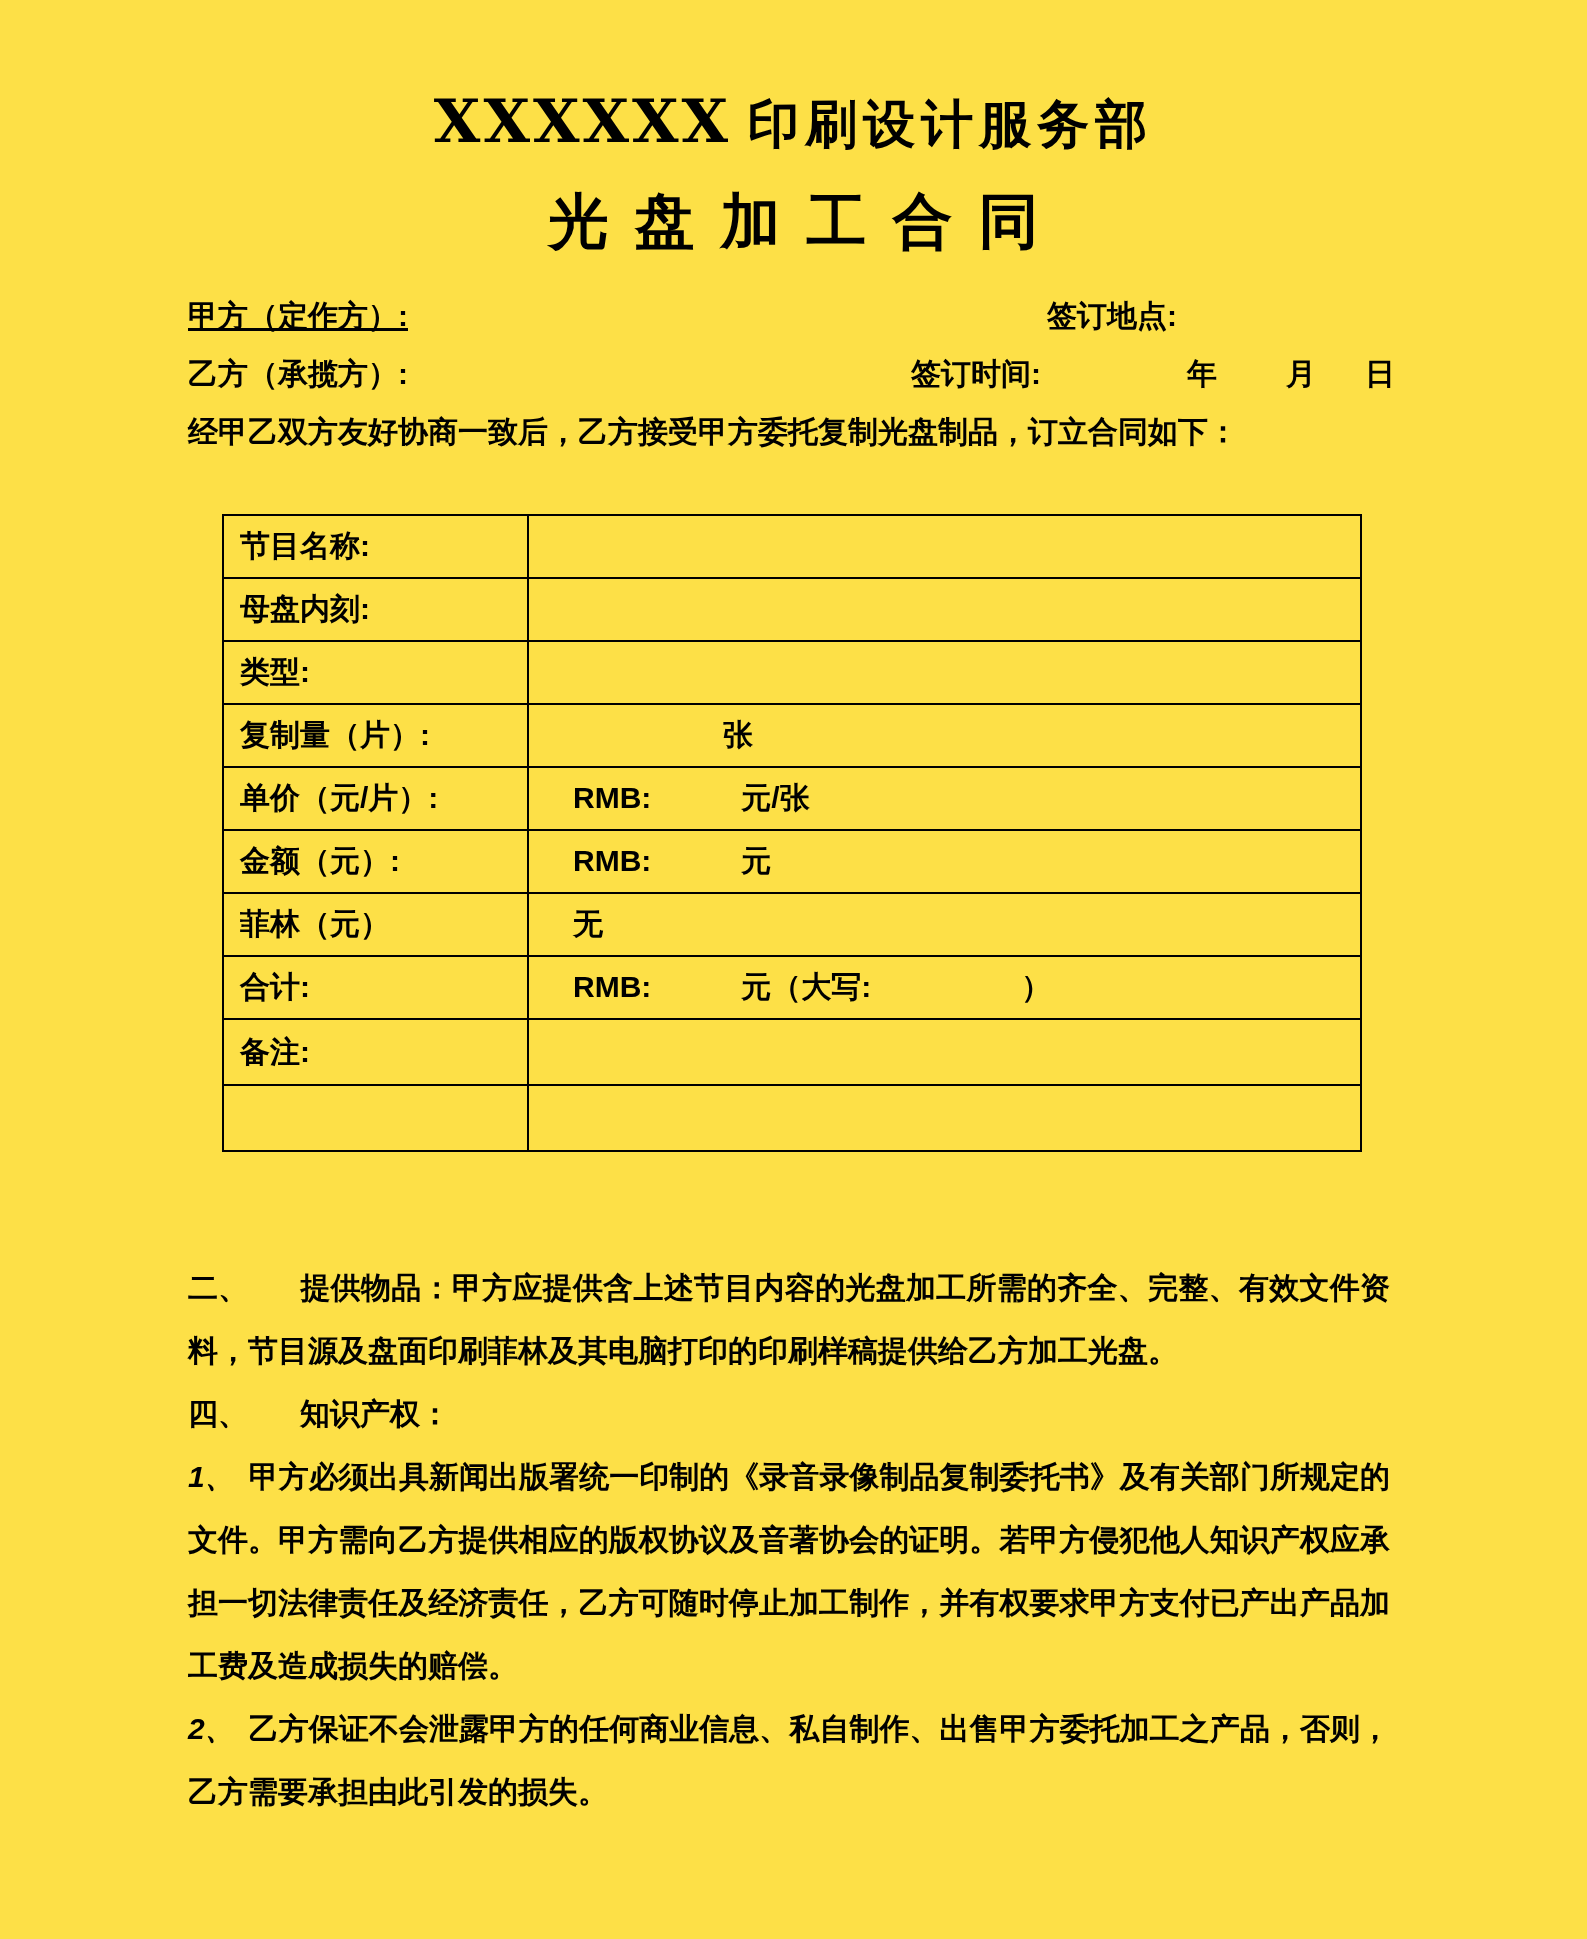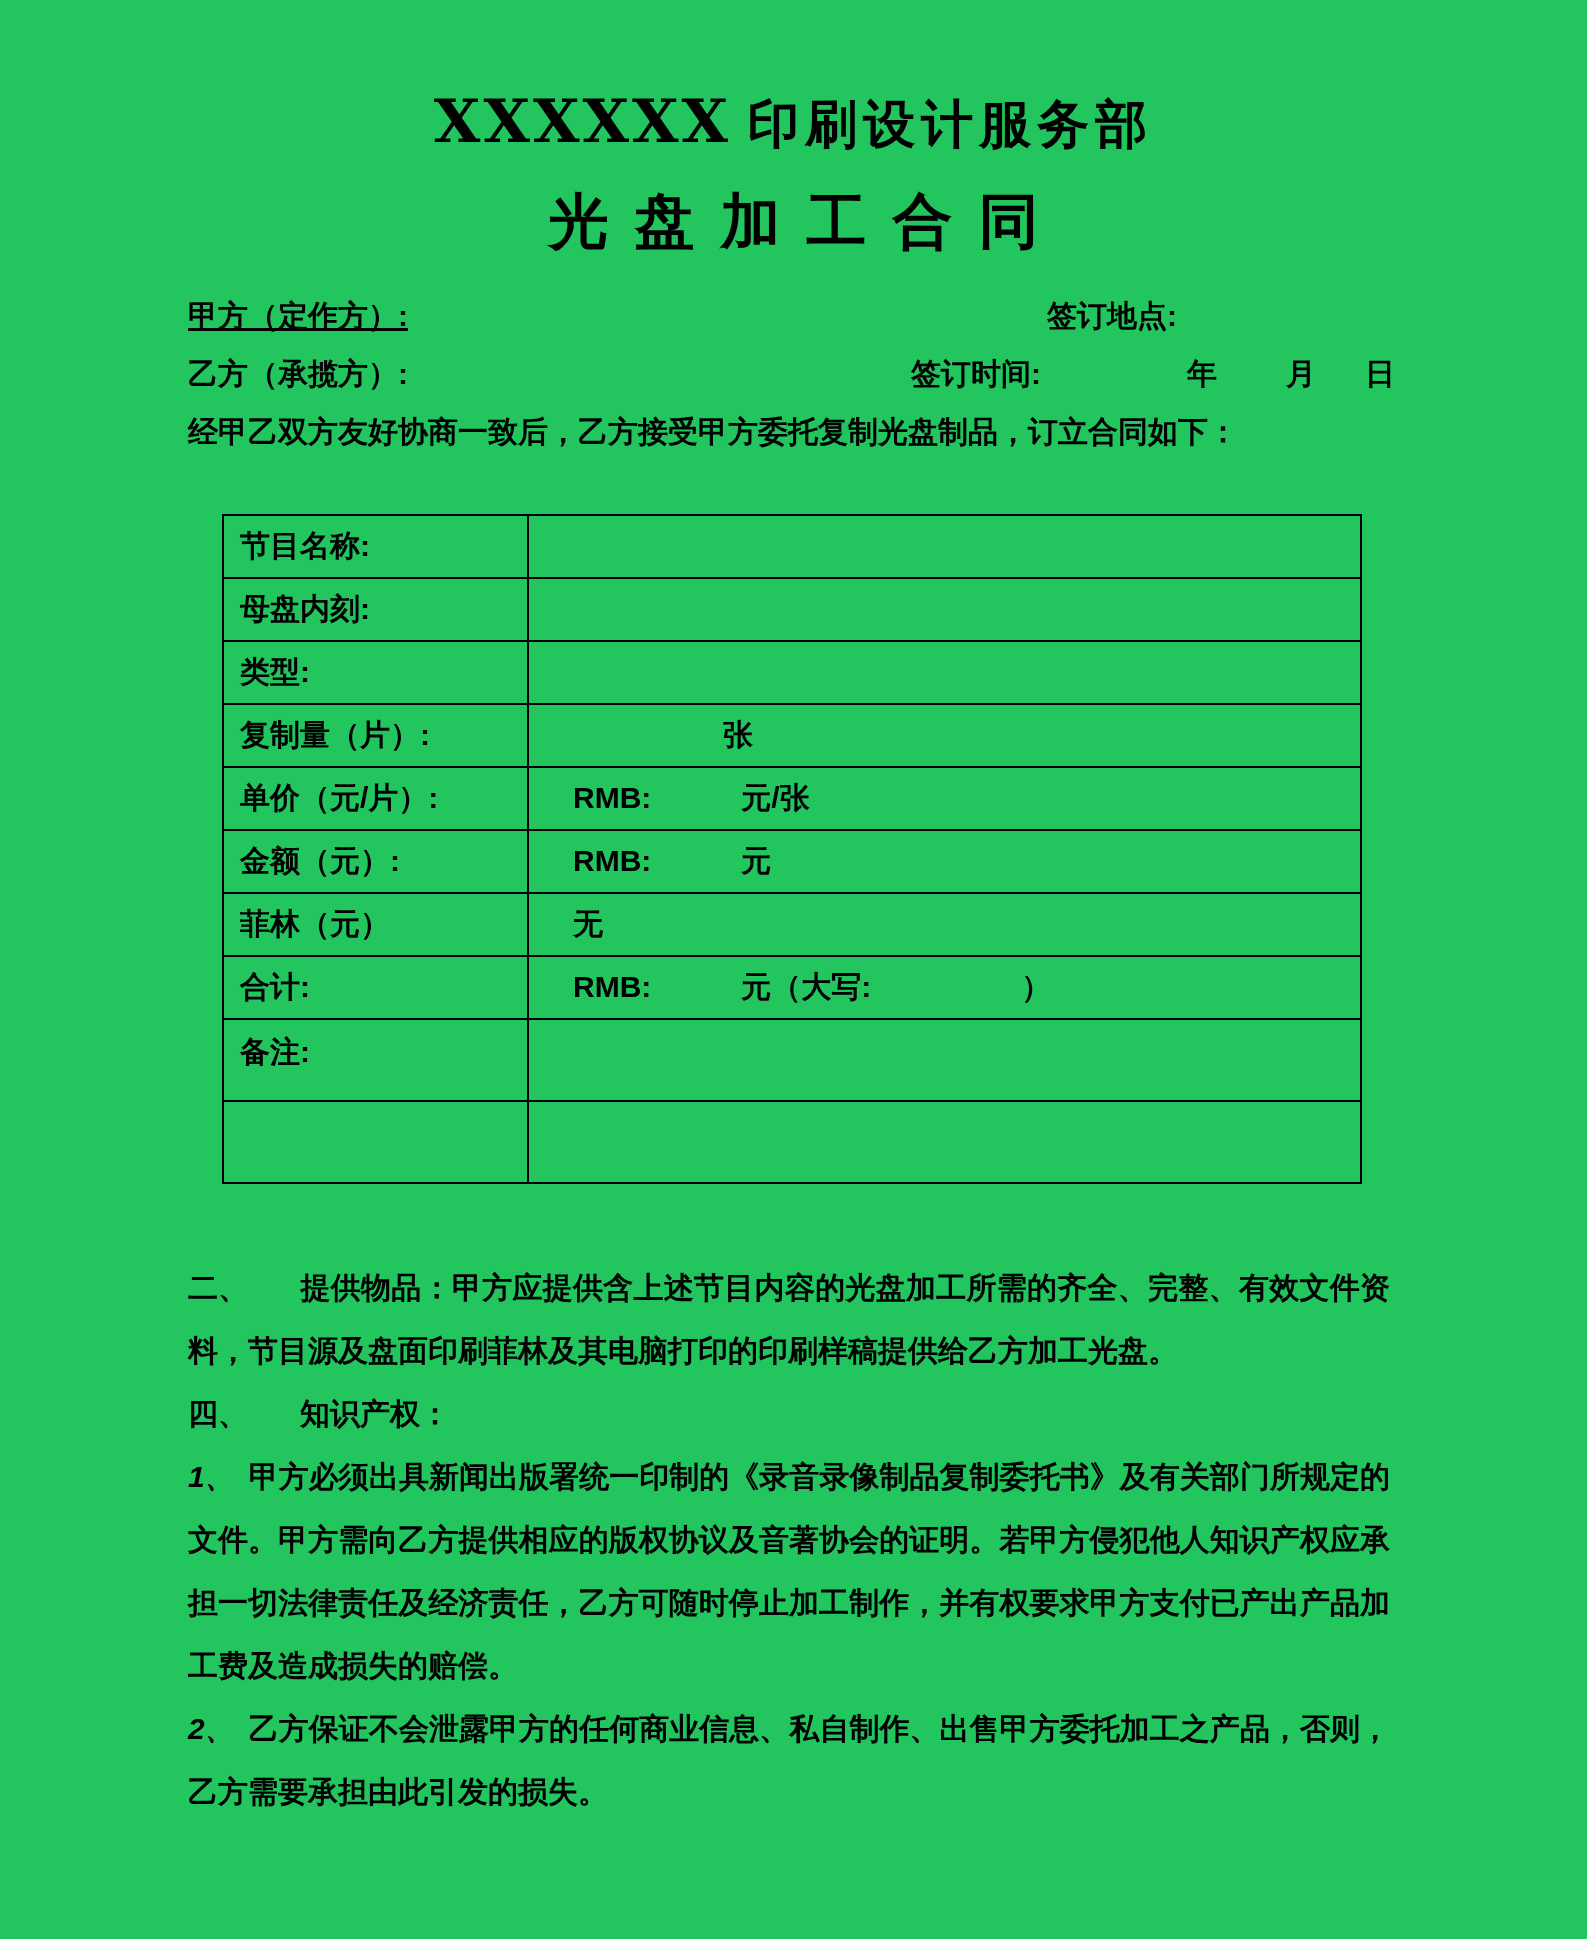--- a/index.html
+++ b/index.html
@@ -1,20 +1,20 @@
 <!DOCTYPE html>
 <html><head>
 <meta charset="utf-8">
 <style>
   html,body{margin:0;padding:0;background:#888;}
   .page{
     position:relative;
     width:1587px;height:1939px;
     margin:0 auto;
-    background:#22c55e;
+    background:#fde047;
     color:#000000;
     font-family:"Liberation Sans",sans-serif;
     font-weight:700;
     overflow:hidden;
   }
   
   .title{position:absolute;left:0;width:1587px;text-align:center;white-space:nowrap;}
   .title-1{top:86px;font-family:"DejaVu Serif",serif;}
   .title-1 .t-latin{font-size:60px;letter-spacing:3px;}
   .title-1 .t-cjk{font-size:52px;margin-left:16px;letter-spacing:6px;}
@@ -35,21 +35,21 @@
   table.prod{
     position:absolute;left:222px;top:514px;
     width:1140px;border-collapse:collapse;table-layout:fixed;
     font-size:30px;font-weight:700;padding-left:28px;
   }
   table.prod td{border:2px solid #000;vertical-align:middle;overflow:hidden;}
   table.prod col.c1{width:305px;}
   td.lab{padding-left:16px;}
   td.val{padding-left:44px;white-space:pre-wrap;}
   tr.r{height:63px;}
-  tr.tall{height:82px;margin-left:12px;}
+  tr.tall{height:66px;margin-left:12px;}
   tr.tall td{vertical-align:top;padding-top:12px;}
   
   .bodytext{position:absolute;left:188px;top:1256px;width:1202px;font-size:30px;line-height:63px;}
   .bodytext p{margin:0;text-align:justify;}
   .secnum{margin-right:52px;}
   .itemnum{font-style:italic;margin-right:14px;}
 </style>
 </head>
 <body>
 

